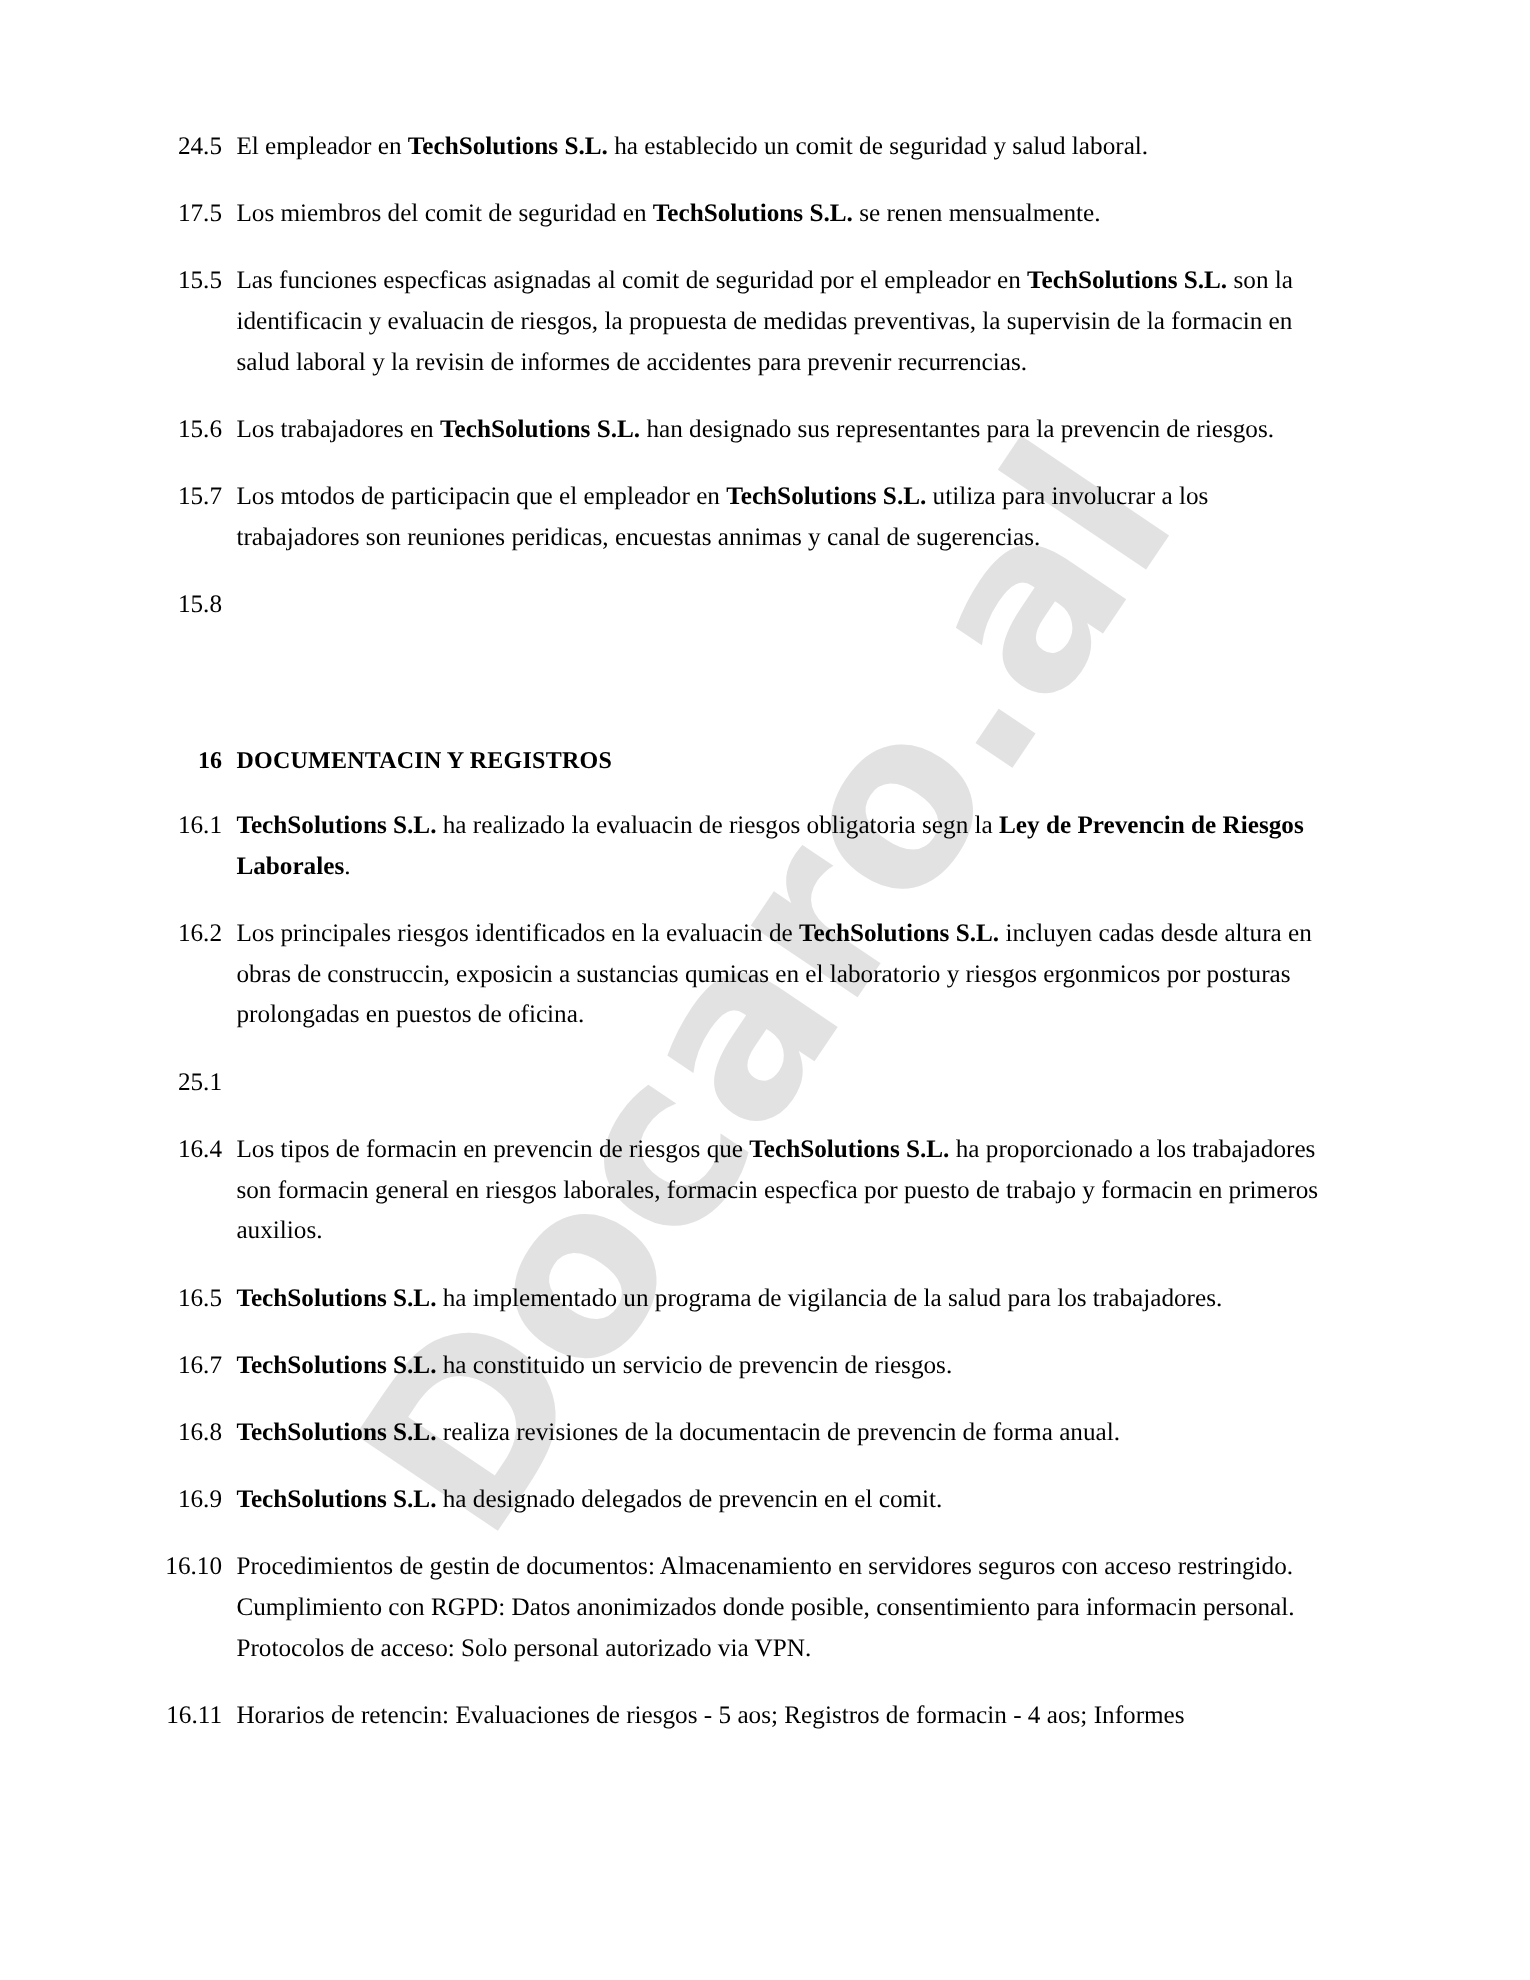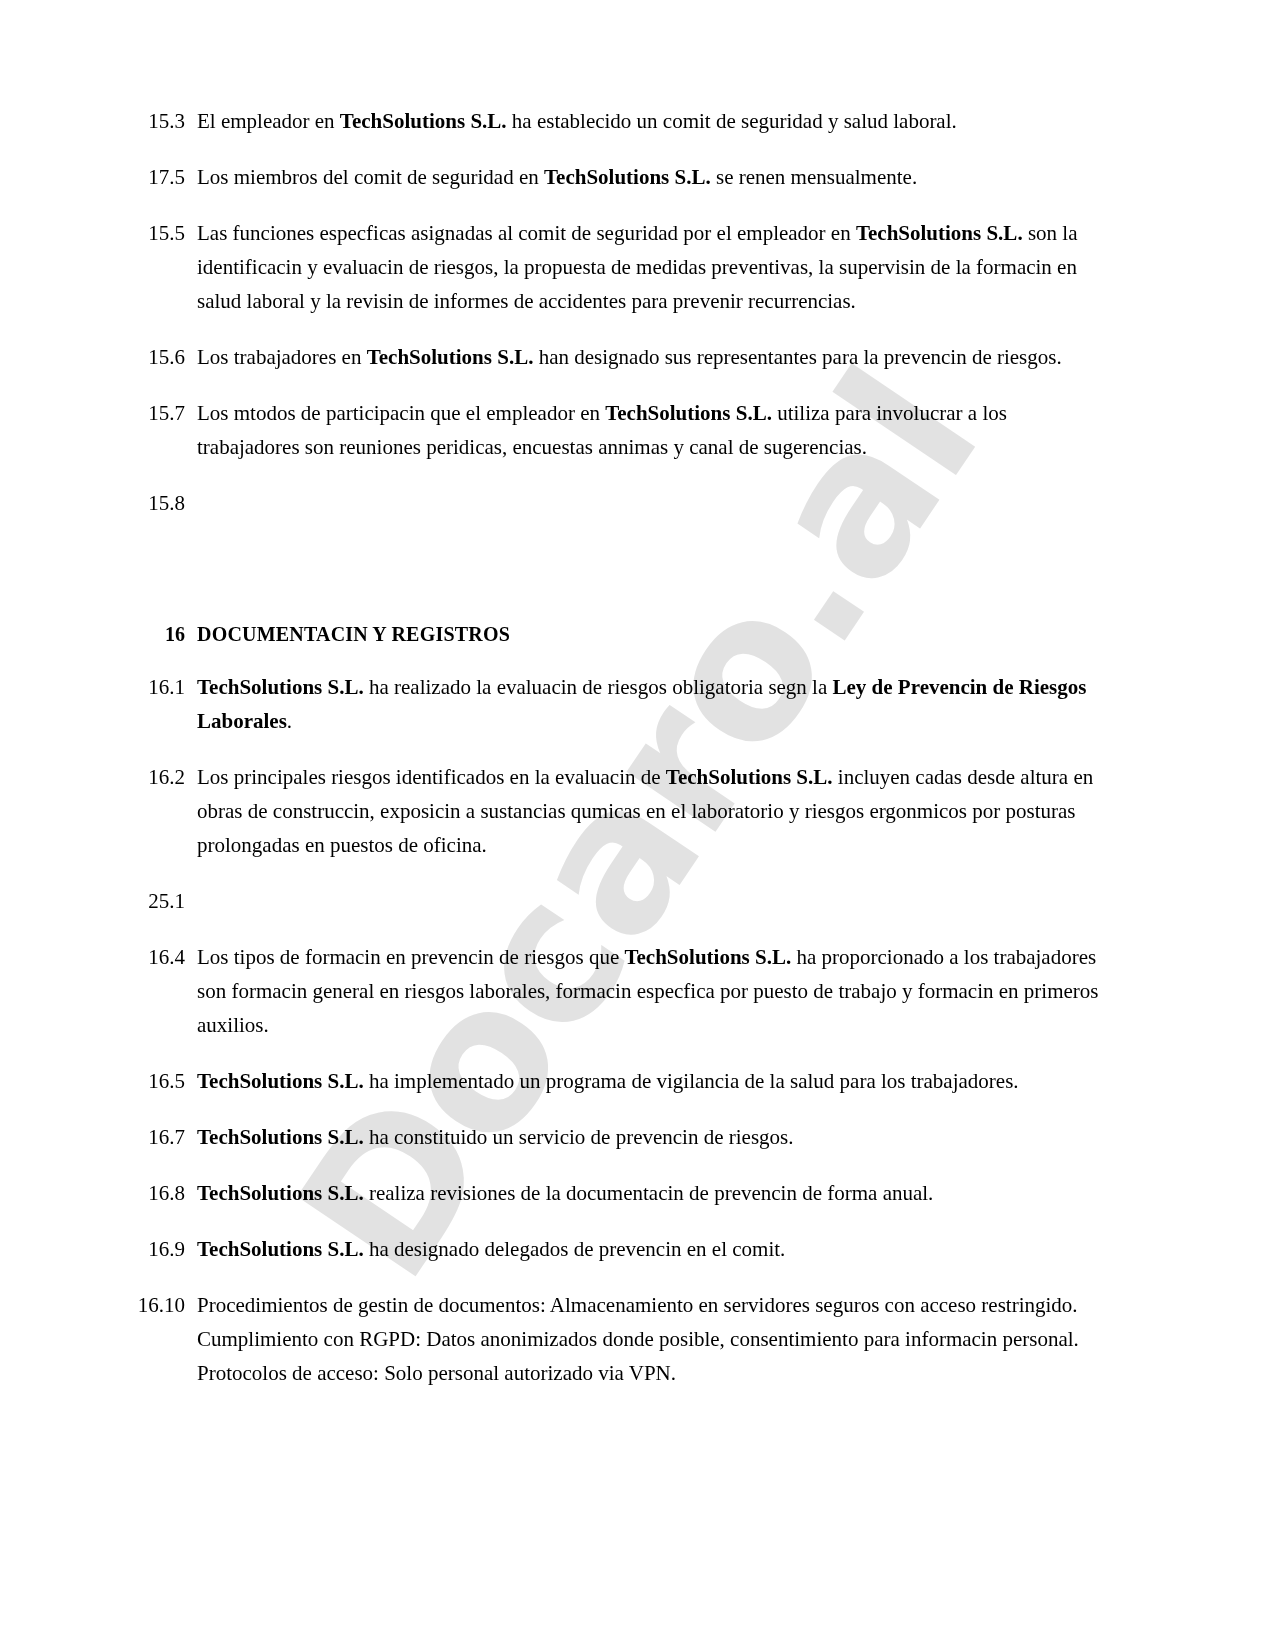--- a/index.html
+++ b/index.html
@@ -117,21 +117,21 @@
 
   <div class="watermark-layer">
     <div class="watermark-text">Docaro.al</div>
   </div>
 
   <div class="content">
     <div class="top-pad"></div>
 
     <div id="clauses-15-container">
         <div class="clause">
-          <div class="clause-num">15.3</div>
+          <div class="clause-num">24.5</div>
           <div class="clause-body"><span>El empleador en </span><b>TechSolutions S.L.</b><span> ha establecido un comit de seguridad y salud laboral.</span></div>
         </div>
         <div class="clause">
           <div class="clause-num">17.5</div>
           <div class="clause-body"><span>Los miembros del comit de seguridad en </span><b>TechSolutions S.L.</b><span> se renen mensualmente.</span></div>
         </div>
         <div class="clause">
           <div class="clause-num">15.5</div>
           <div class="clause-body"><span>Las funciones especficas asignadas al comit de seguridad por el empleador en </span><b>TechSolutions S.L.</b><span> son la identificacin y evaluacin de riesgos, la propuesta de medidas preventivas, la supervisin de la formacin en salud laboral y la revisin de informes de accidentes para prevenir recurrencias.</span></div>
         </div>
@@ -184,16 +184,20 @@
           <div class="clause-body"><b>TechSolutions S.L.</b><span> realiza revisiones de la documentacin de prevencin de forma anual.</span></div>
         </div>
         <div class="clause">
           <div class="clause-num">16.9</div>
           <div class="clause-body"><b>TechSolutions S.L.</b><span> ha designado delegados de prevencin en el comit.</span></div>
         </div>
         <div class="clause">
           <div class="clause-num">16.10</div>
           <div class="clause-body"><span>Procedimientos de gestin de documentos: Almacenamiento en servidores seguros con acceso restringido. Cumplimiento con RGPD: Datos anonimizados donde posible, consentimiento para informacin personal. Protocolos de acceso: Solo personal autorizado via VPN.</span></div>
         </div>
+        <div class="clause">
+          <div class="clause-num">16.11</div>
+          <div class="clause-body"><span>Horarios de retencin: Evaluaciones de riesgos - 5 aos; Registros de formacin - 4 aos; Informes</span></div>
+        </div>
       </div>
   </div>
 
 </div>
 
 </body></html>

